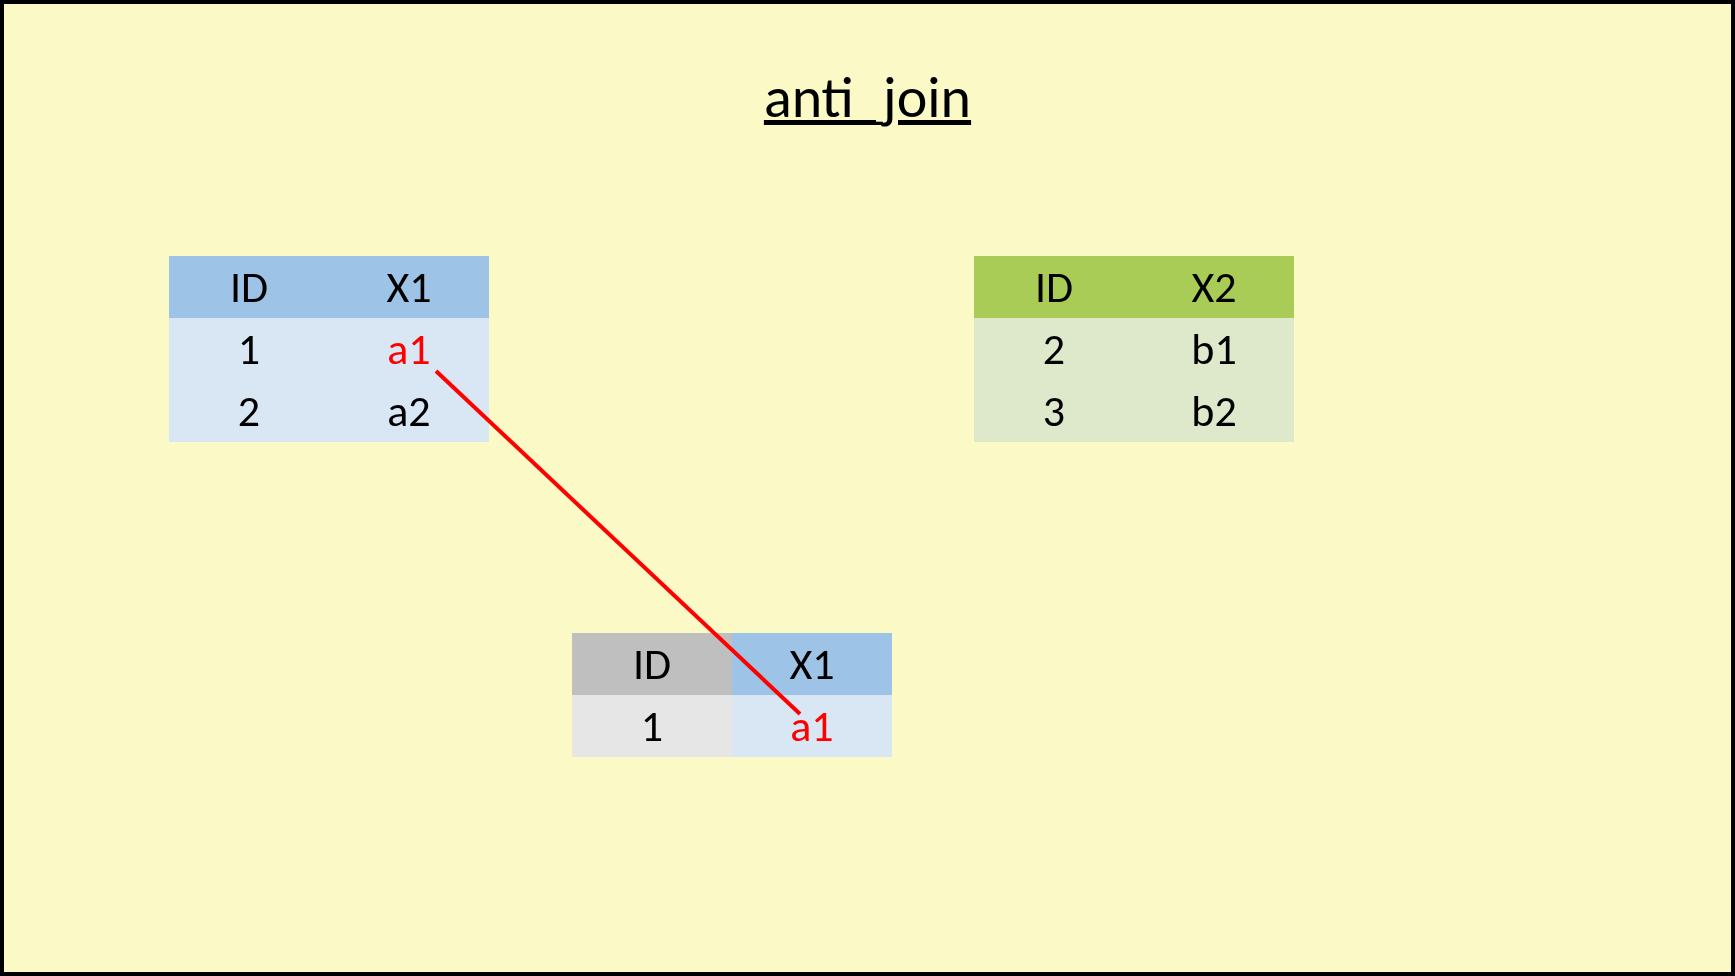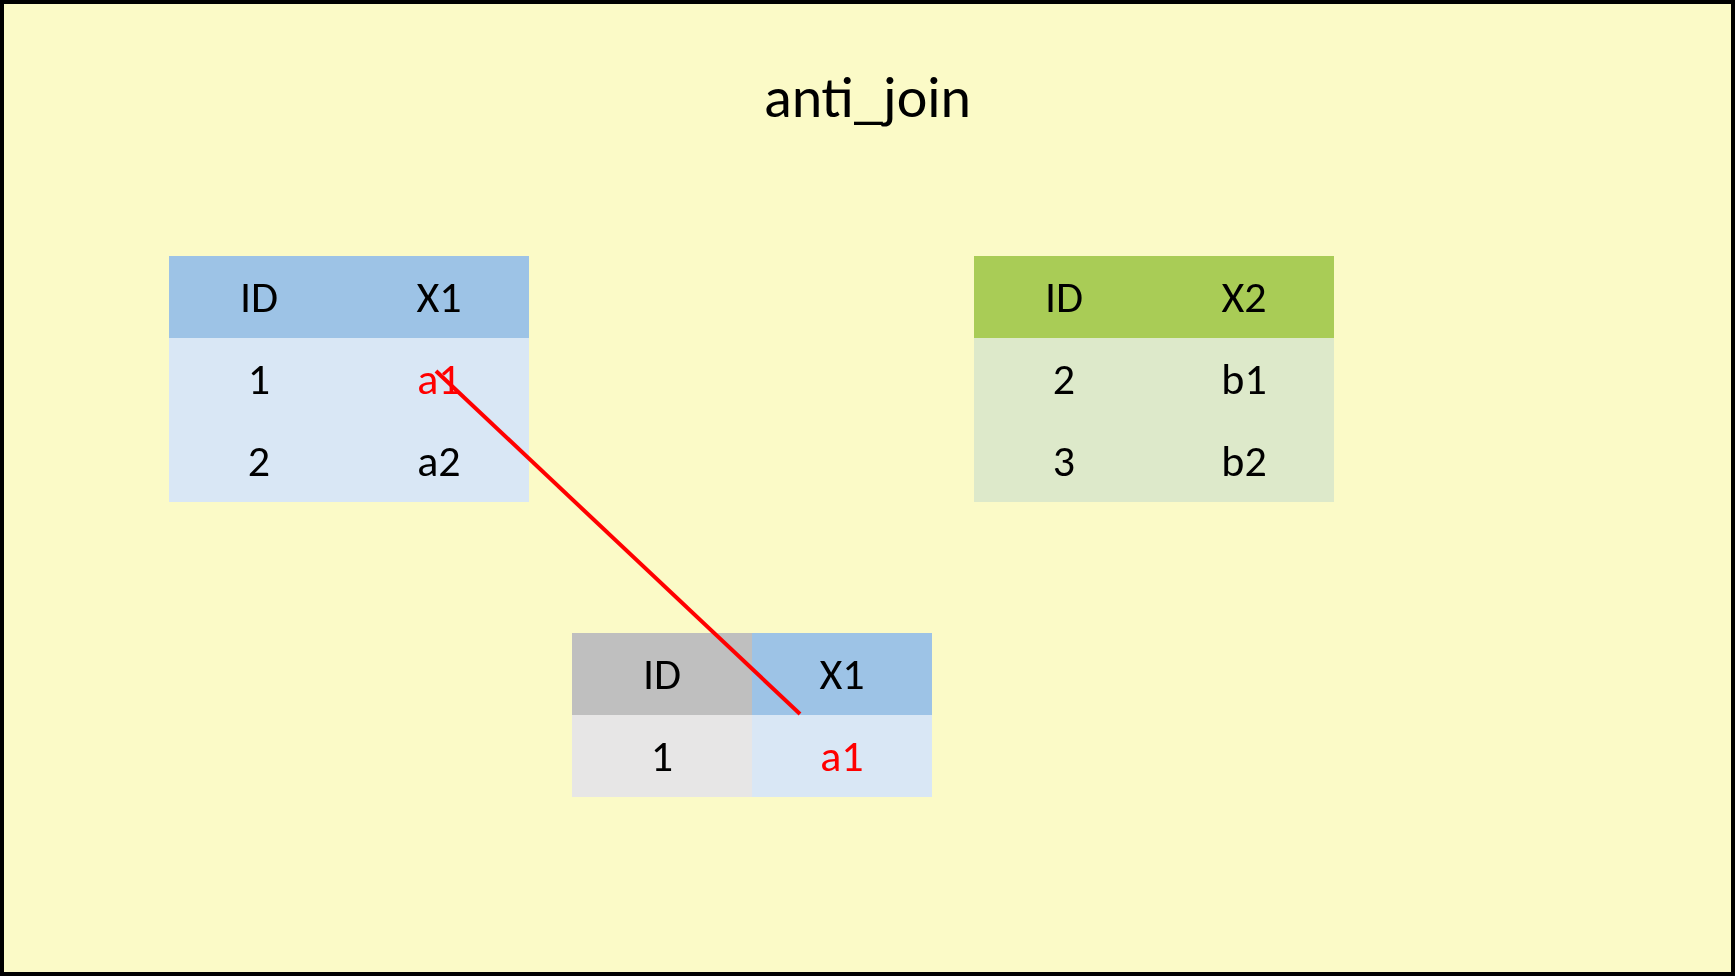--- a/index.html
+++ b/index.html
@@ -18,32 +18,33 @@
     box-sizing: border-box;
   }
   .title {
     position: absolute;
     top: 58px;
     left: 0;
     right: 0;
     text-align: center;
     font-size: 58px;
     color: #000;
+    text-decoration: underline;
   }
   .tbl {
     position: absolute;
     border-collapse: collapse;
     font-size: 44px;
   }
   .tbl th, .tbl td {
     width: 160px;
     height: 62px;
     text-align: center;
     font-weight: normal;
-    padding: 10px;
+    padding: 0;
   }
   
   .tbl-left { top: 252px; left: 165px; }
   .tbl-left th { background: #9dc3e6; }
   .tbl-left td { background: #d9e7f5; }
   .tbl-left .hl { color: #ff0000; }
   
   .tbl-right { top: 252px; left: 970px; }
   .tbl-right th { background: #a9cc56; }
   .tbl-right td { background: #dde9ca; }

